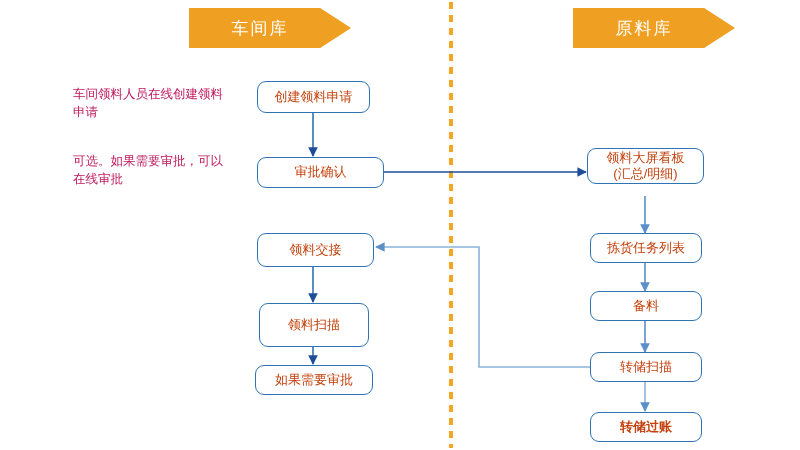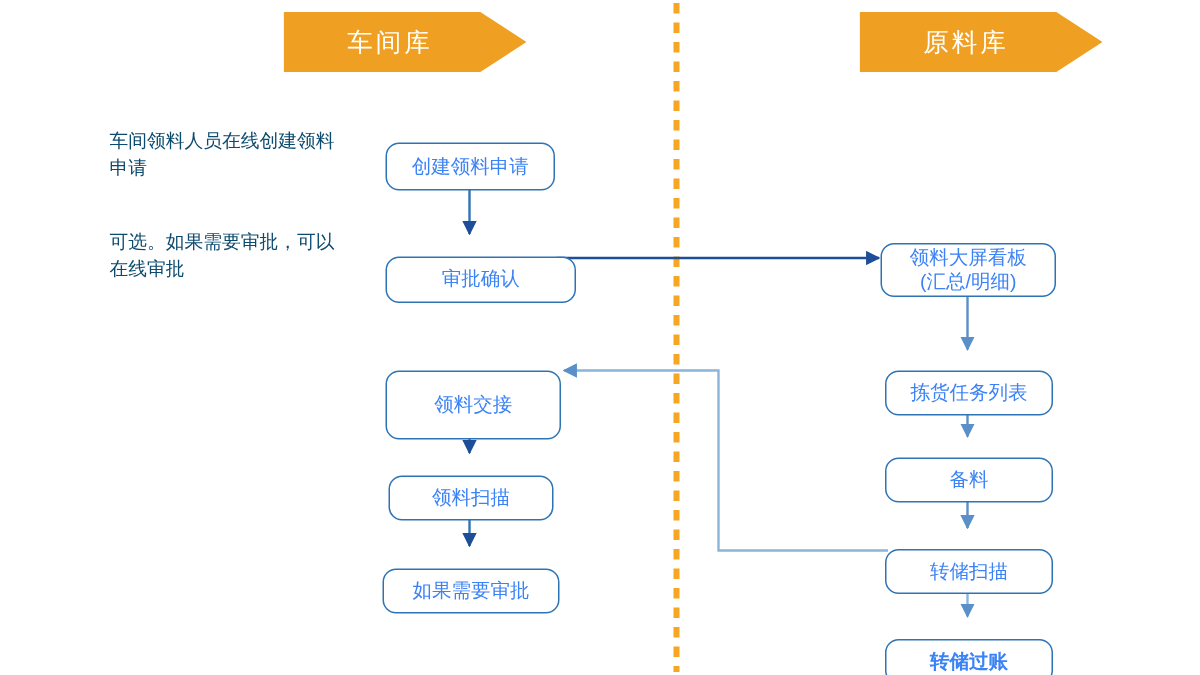--- a/index.html
+++ b/index.html
@@ -28,35 +28,34 @@
   }
   .banner span{display:block;padding-right:20px;}
 
   
   .node{
     position:absolute;
     box-sizing:border-box;
     border:1.4px solid #2E74B5;
     border-radius:9px;
     background:#ffffff;
-    color:#3b82f6;
+    color:#c2410c;
     font-size:13px;
     line-height:1.25;
     display:flex;align-items:center;justify-content:center;
     text-align:center;
     white-space:pre-line;
-    margin-top:14px;
   }
 
   
   .note{
     position:absolute;
     font-size:12.5px;
     line-height:1.45;
-    color:#0c4a6e;
+    color:#be185d;
   }
 </style>
 </head>
 <body>
 
 <div id="canvas">
 
   <svg id="wires" viewBox="0 0 800 450" width="800" height="450">
     <defs>
       <marker id="ah-dark" viewBox="0 0 10 10" refX="9" refY="5" markerWidth="6" markerHeight="6" orient="auto-start-reverse">
@@ -97,23 +96,23 @@
   </div>
 
   <div class="note" style="left:73px;top:85px;width:160px;">车间领料人员在线创建领料申请</div>
 
   <div class="note" style="left:73px;top:152px;width:160px;">可选。如果需要审批，可以在线审批</div>
 
   <div class="node" style="left:257px;top:81px;width:113px;height:32px;">创建领料申请</div>
 
   <div class="node" style="left:257px;top:157px;width:127px;height:31px;">审批确认</div>
 
-  <div class="node" style="left:257px;top:233px;width:117px;height:46px;">领料交接</div>
+  <div class="node" style="left:257px;top:233px;width:117px;height:34px;">领料交接</div>
 
-  <div class="node" style="left:259px;top:303px;width:110px;height:30px;text-align:center;">领料扫描</div>
+  <div class="node" style="left:259px;top:303px;width:110px;height:44px;text-align:center;">领料扫描</div>
 
   <div class="node" style="left:255px;top:365px;width:118px;height:30px;">如果需要审批</div>
 
   <div class="node" style="left:587px;top:148px;width:117px;height:36px;">领料大屏看板
 (汇总/明细)</div>
 
   <div class="node" style="left:590px;top:291px;width:112px;height:30px;">备料</div>
 
   <div class="node" style="left:590px;top:233px;width:112px;height:30px;">拣货任务列表</div>
 

